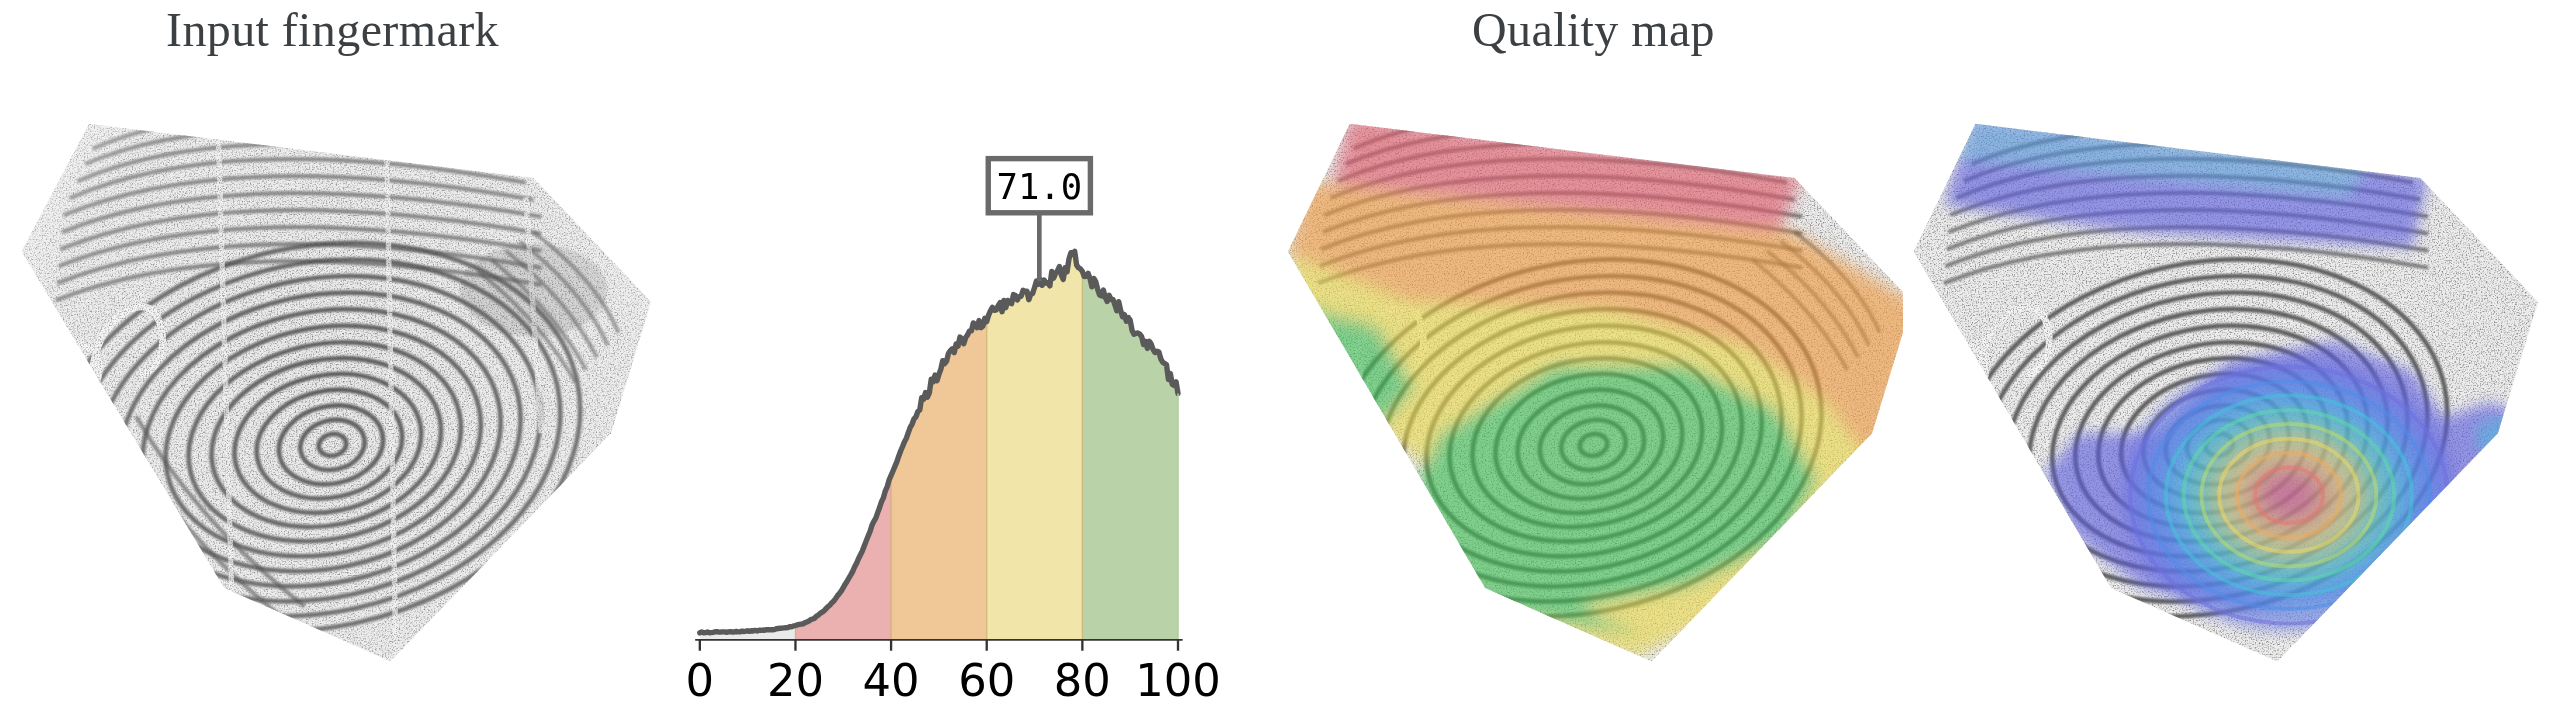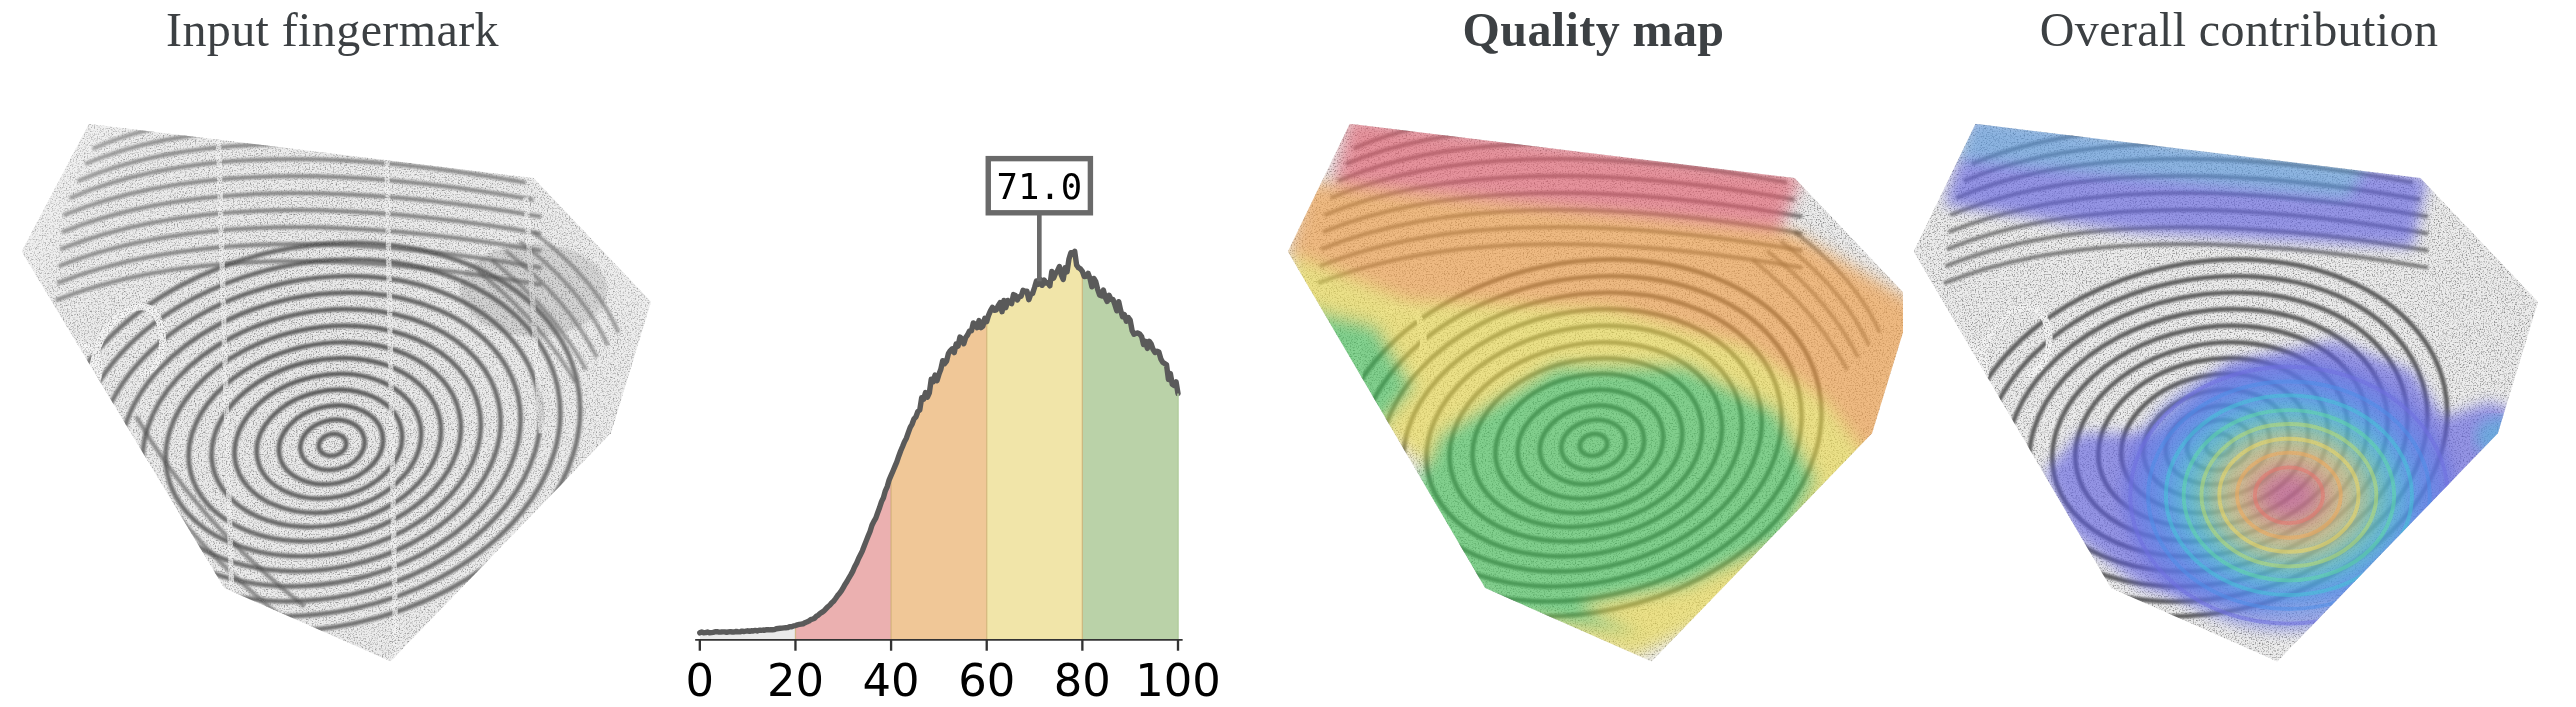--- a/index.html
+++ b/index.html
@@ -43,21 +43,21 @@
     top: 0;
     left: 0;
     width: 100%;
     height: 708px;
   }
   .panel-body svg {
     display: block;
   }
   #panel-input    { left: 0px;    width: 665px; }
   #panel-quality  { left: 665px;  width: 619px; }
-  #panel-map      { left: 1284px; width: 619px; font-weight: bold; }
+  #panel-map      { left: 1284px; width: 619px; }
   #panel-overall  { left: 1902px; width: 674px; }
 
   .tick-label {
     font-family: "DejaVu Sans", "Liberation Sans", sans-serif;
     font-size: 58px;
     fill: #000000;
   }
   .value-badge-text {
     font-family: "DejaVu Sans Mono", "Liberation Mono", monospace;
     font-size: 46px;
@@ -293,21 +293,20 @@
 
             <path d="M 200,560 L 350,470 L 520,470 L 640,530 L 690,620 L 650,700
                      L 520,760 L 360,790 L 230,740 L 160,650 Z" fill="#3fbd52"></path>
           </g>
         </g>
       </svg>
     </div>
   </div>
 
   <div class="panel" id="panel-overall">
-    <div class="panel-title">Overall contribution</div>
     <div class="panel-body">
       <svg width="674" height="708" viewBox="0 0 871 915" xmlns="http://www.w3.org/2000/svg">
         <defs>
           <clipPath id="ocClip">
             <polygon points="95,160 670,230 822,390 770,560 485,855 270,760 15,325"></polygon>
           </clipPath>
           <filter id="speckle3" x="0" y="0" width="100%" height="100%">
             <feTurbulence type="fractalNoise" baseFrequency="0.55" numOctaves="4" seed="7" result="n"></feTurbulence>
             <feColorMatrix in="n" type="matrix" values="0 0 0 0 0.18  0 0 0 0 0.18  0 0 0 0 0.18  0 0 0 -2.6 1.35"></feColorMatrix>
           </filter>

